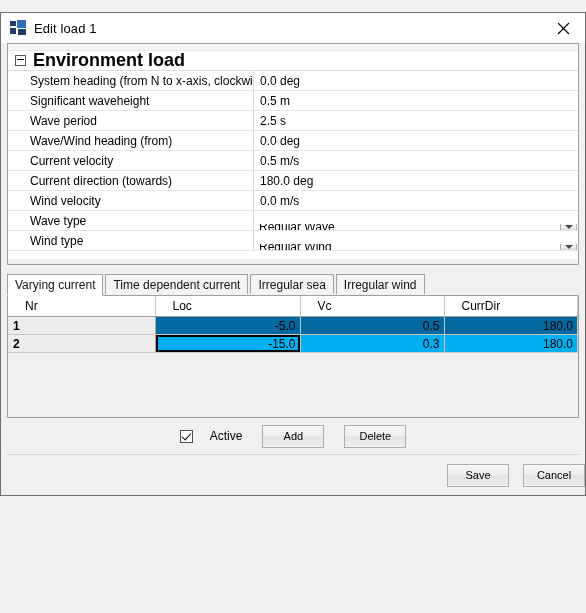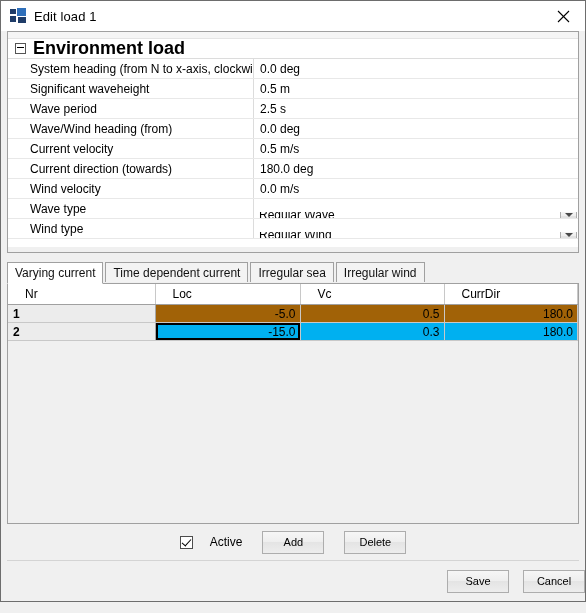--- a/index.html
+++ b/index.html
@@ -11,23 +11,23 @@
     height: 613px;
     background: #f0f0f0;
     font-family: "Liberation Sans", sans-serif;
     font-size: 12px;
     color: #000;
     overflow: hidden;
     -webkit-font-smoothing: antialiased;
   }
   .window {
     position: absolute;
-    left: 0; top: 0;
+    left: 0; top: 12px;
     width: 586px;
-    height: 602px;
+    height: 484px;
     box-sizing: border-box;
     border: 1px solid #6d6d6d;
     background: #f0f0f0;
     display: flex;
     flex-direction: column;
   }
 
   
   .titlebar {
     height: 30px;
@@ -238,21 +238,21 @@
     font-size: 12px;
     color: #000;
   }
   .dtable td {
     height: 17px;
     border-right: 1px solid #c8c8c8;
     border-bottom: 1px solid #c8c8c8;
     padding: 0 4px 0 0;
     text-align: right;
     font-size: 12px;
-    background: #a16207;
+    background: #0369a1;
   }
   .dtable td.rowhdr {
     background: #ececec;
     text-align: left;
     padding-left: 5px;
     font-weight: bold;
     border-right: 1px solid #a8a8a8;
   }
   tr.selected td {
     background: #00b0f0;

